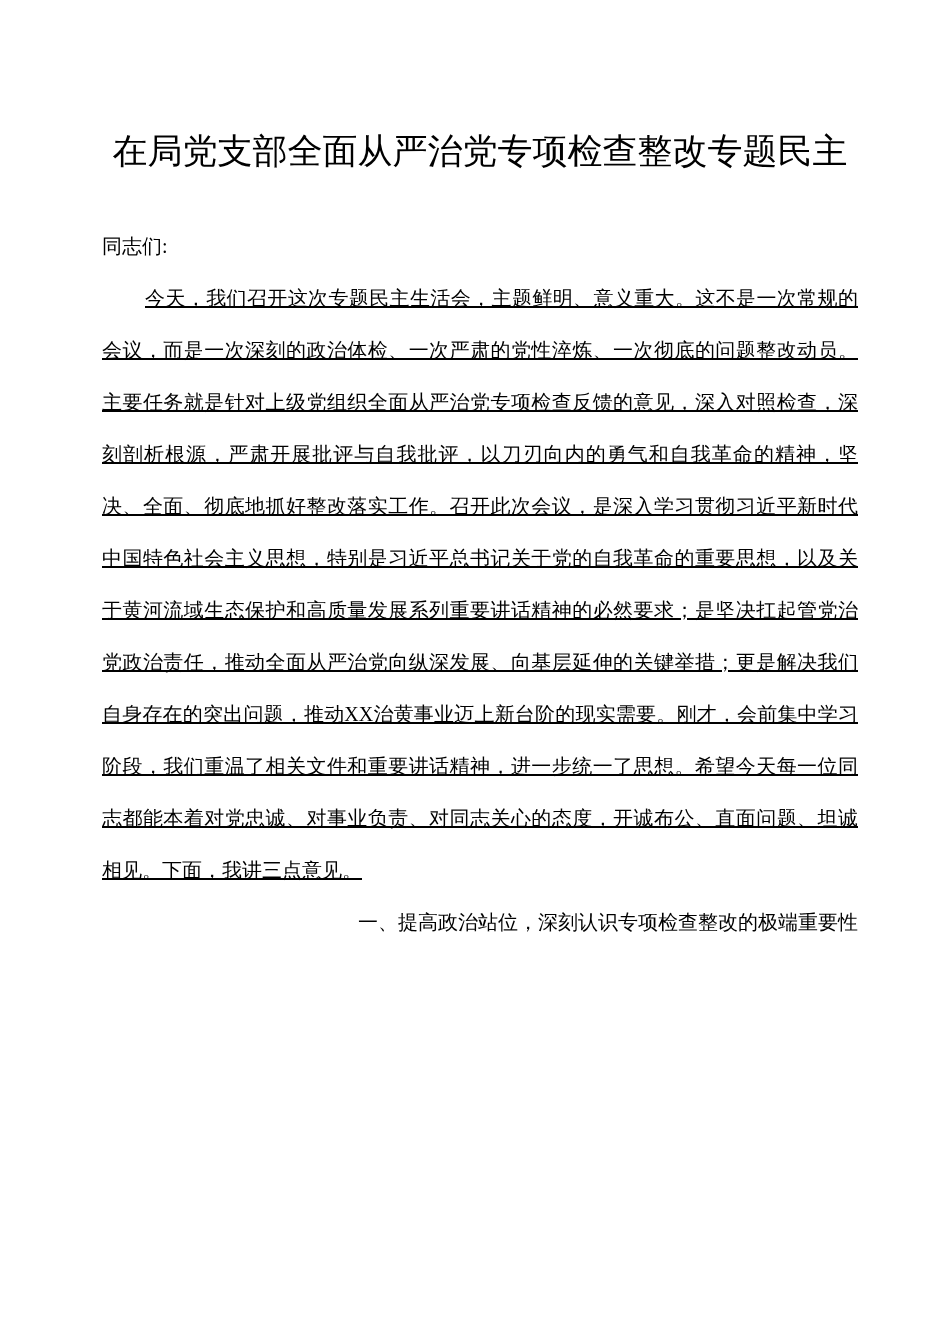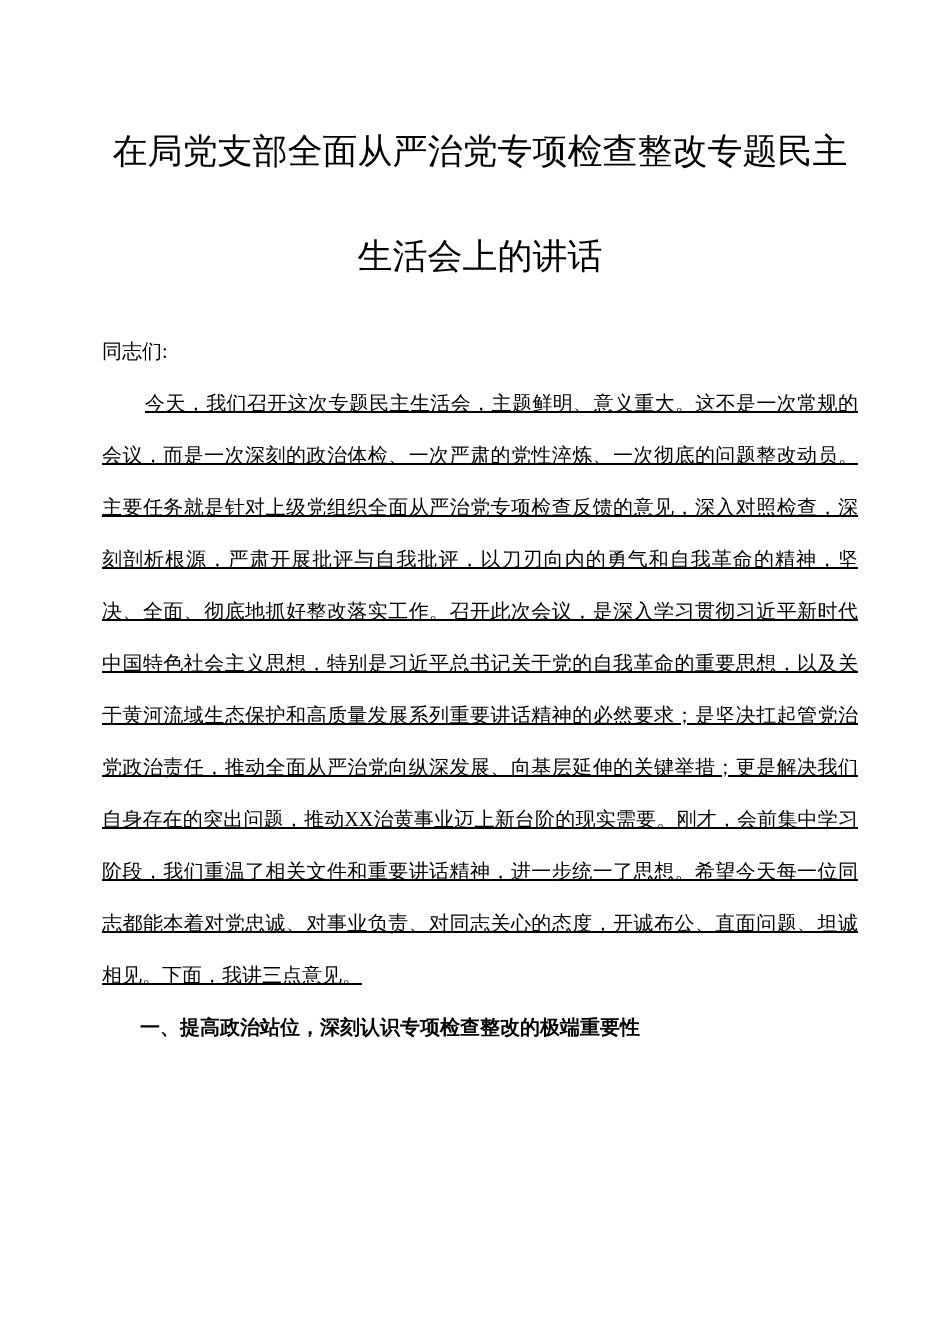--- a/index.html
+++ b/index.html
@@ -43,32 +43,32 @@
   }
   .body-para {
     margin: 0;
     text-align: justify;
     text-justify: inter-character;
     text-indent: 43px;
     text-decoration: underline;
   }
   .section-heading {
     margin: 0;
-    font-weight: bold;
+    font-weight: normal;
     text-indent: 38px;
     white-space: nowrap;
+    text-align: right;
   }
 </style>
 </head>
 <body>
 
 <div class="page">
   <h1 class="doc-title">
     <span class="title-line">在局党支部全面从严治党专项检查整改专题民主</span>
-    <span class="title-line">生活会上的讲话</span>
   </h1>
 
   <div class="doc-body">
     <p class="salutation">同志们:</p>
 
     <p class="body-para">今天，我们召开这次专题民主生活会，主题鲜明、意义重大。这不是一次常规的会议，而是一次深刻的政治体检、一次严肃的党性淬炼、一次彻底的问题整改动员。主要任务就是针对上级党组织全面从严治党专项检查反馈的意见，深入对照检查，深刻剖析根源，严肃开展批评与自我批评，以刀刃向内的勇气和自我革命的精神，坚决、全面、彻底地抓好整改落实工作。召开此次会议，是深入学习贯彻习近平新时代中国特色社会主义思想，特别是习近平总书记关于党的自我革命的重要思想，以及关于黄河流域生态保护和高质量发展系列重要讲话精神的必然要求；是坚决扛起管党治党政治责任，推动全面从严治党向纵深发展、向基层延伸的关键举措；更是解决我们自身存在的突出问题，推动XX治黄事业迈上新台阶的现实需要。刚才，会前集中学习阶段，我们重温了相关文件和重要讲话精神，进一步统一了思想。希望今天每一位同志都能本着对党忠诚、对事业负责、对同志关心的态度，开诚布公、直面问题、坦诚相见。下面，我讲三点意见。</p>
 
     <p class="section-heading">一、提高政治站位，深刻认识专项检查整改的极端重要性</p>
   </div>
 </div>

